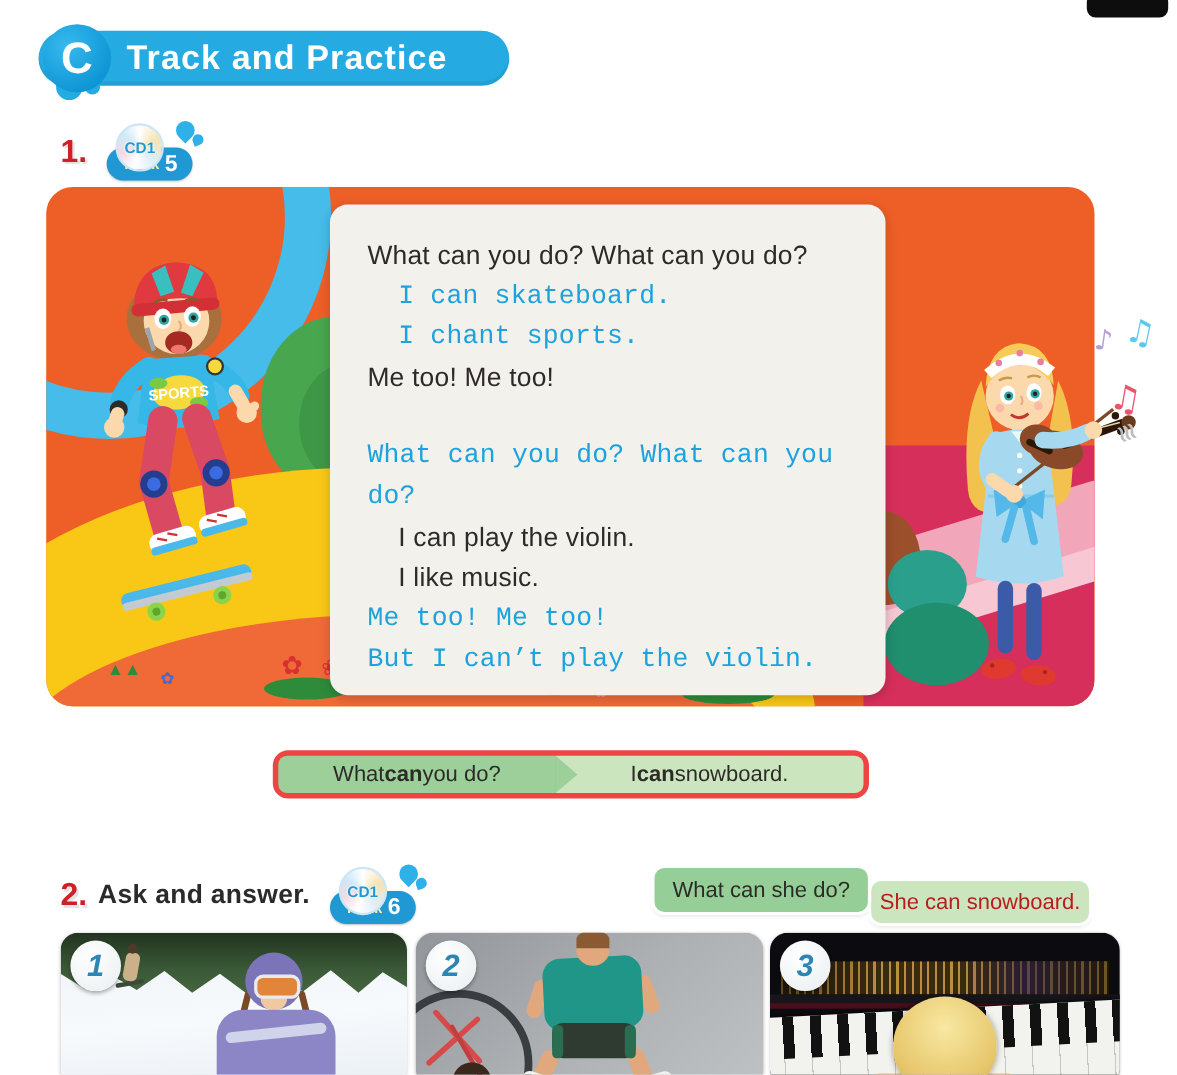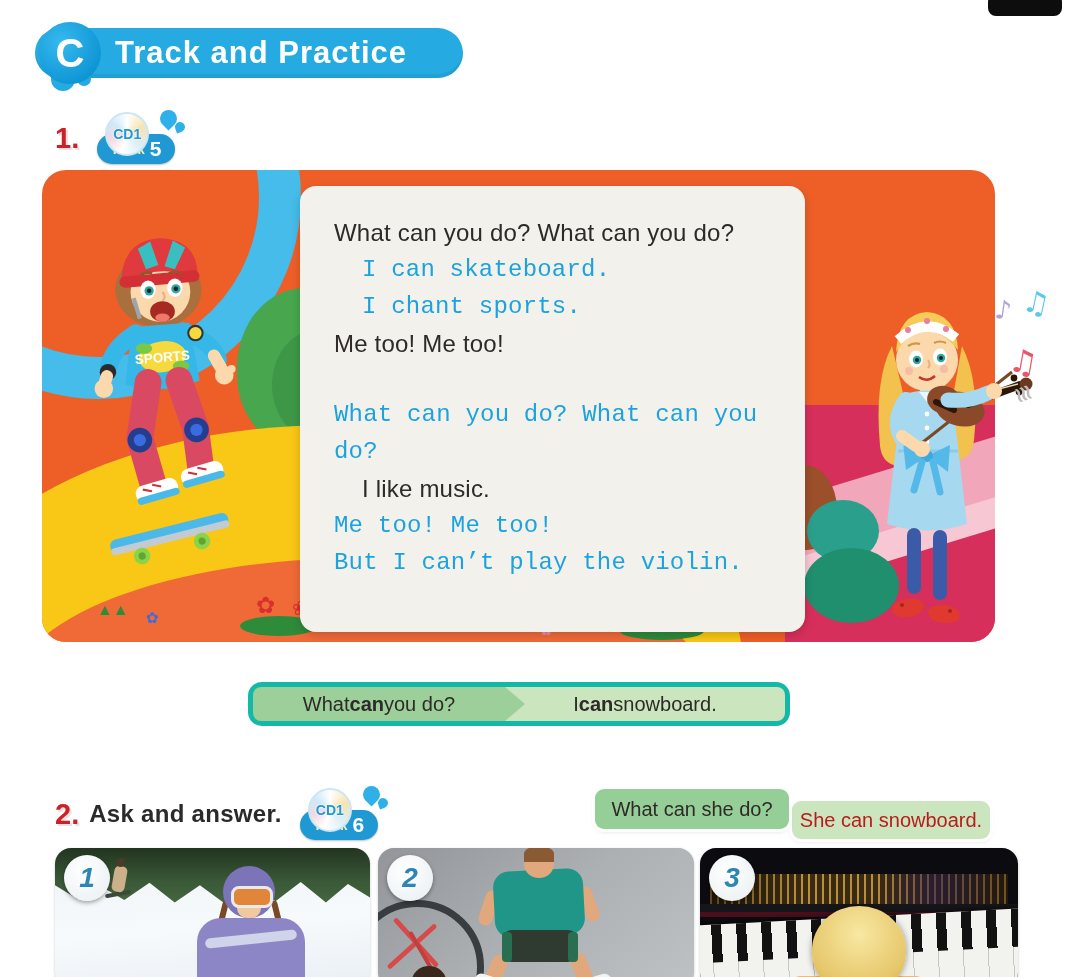--- a/index.html
+++ b/index.html
@@ -73,21 +73,21 @@
   .boy-wrap{position:absolute;left:38px;top:56px;width:165px;height:350px;z-index:5;}
   .girl-wrap{position:absolute;left:840px;top:288px;width:200px;height:386px;z-index:3;}
   .notes-wrap{position:absolute;left:995px;top:285px;width:75px;height:130px;z-index:3;font-family:"DejaVu Sans",sans-serif;}
   .note{position:absolute;font-weight:bold;}
   .note-purple{left:0;top:10px;color:#B49FD9;font-size:26px;transform:rotate(8deg);}
   .note-blue{left:28px;top:0;color:#5BC8EE;font-size:30px;transform:rotate(12deg);}
   .note-pink{left:14px;top:58px;color:#E8566B;font-size:32px;transform:rotate(10deg);}
   .squiggle{left:20px;top:96px;color:#BDBDBD;font-size:22px;transform:rotate(70deg);}
 
   
-  .pattern-box{position:absolute;left:248px;top:682px;width:542px;height:44px;background:#14b8a6;border-radius:14px;
+  .pattern-box{position:absolute;left:248px;top:682px;width:542px;height:44px;background:#ef4444;border-radius:14px;
                padding:5px;box-sizing:border-box;z-index:2;}
   .pattern-inner{display:flex;height:34px;}
   .pattern-q{position:relative;width:252px;background:#9CCF9A;border-radius:8px 0 0 8px;display:flex;align-items:center;justify-content:center;
              font-size:20px;color:#2E2A28;}
   .pattern-q::after{content:"";position:absolute;right:-20px;top:0;border-left:20px solid #9CCF9A;
              border-top:17px solid transparent;border-bottom:17px solid transparent;z-index:1;}
   .pattern-a{flex:1;background:#CBE5BF;border-radius:0 8px 8px 0;display:flex;align-items:center;justify-content:center;
              font-size:20px;color:#2E2A28;}
   .pattern-q b,.pattern-a b{font-weight:bold;}
 
@@ -280,20 +280,21 @@
       </svg>
     </div>
 
     <div class="chant-box">
       <div class="chant-line">What can you do? What can you do?</div>
       <div class="chant-line blue indent">I can skateboard.</div>
       <div class="chant-line blue indent">I chant sports.</div>
       <div class="chant-line">Me too! Me too!</div>
       <div class="verse-gap"></div>
       <div class="chant-line blue">What can you do? What can you do?</div>
+      <div class="chant-line indent">I can play the violin.</div>
       <div class="chant-line indent">I like music.</div>
       <div class="chant-line blue">Me too! Me too!</div>
       <div class="chant-line blue">But I can’t play the violin.</div>
     </div>
   </div>
 
   <div class="girl-wrap">
     <svg viewBox="0 0 200 386" width="200" height="386">
       <path d="M52,58 Q34,92 40,158 Q42,176 58,178 L66,118 Z" fill="#F2C14E"></path>
       <path d="M122,58 Q140,94 134,152 Q132,170 118,172 L112,114 Z" fill="#F2C14E"></path>

